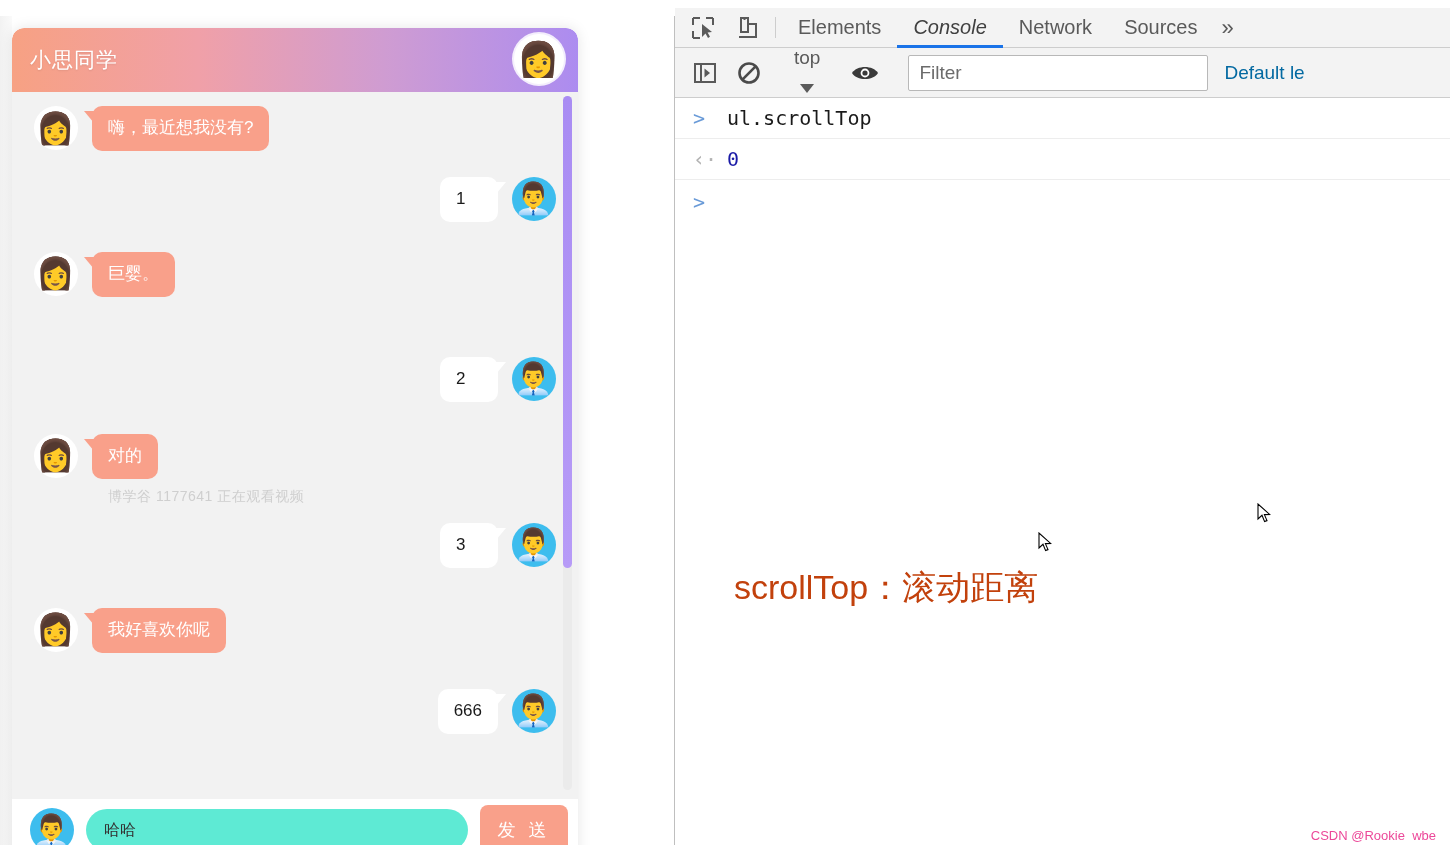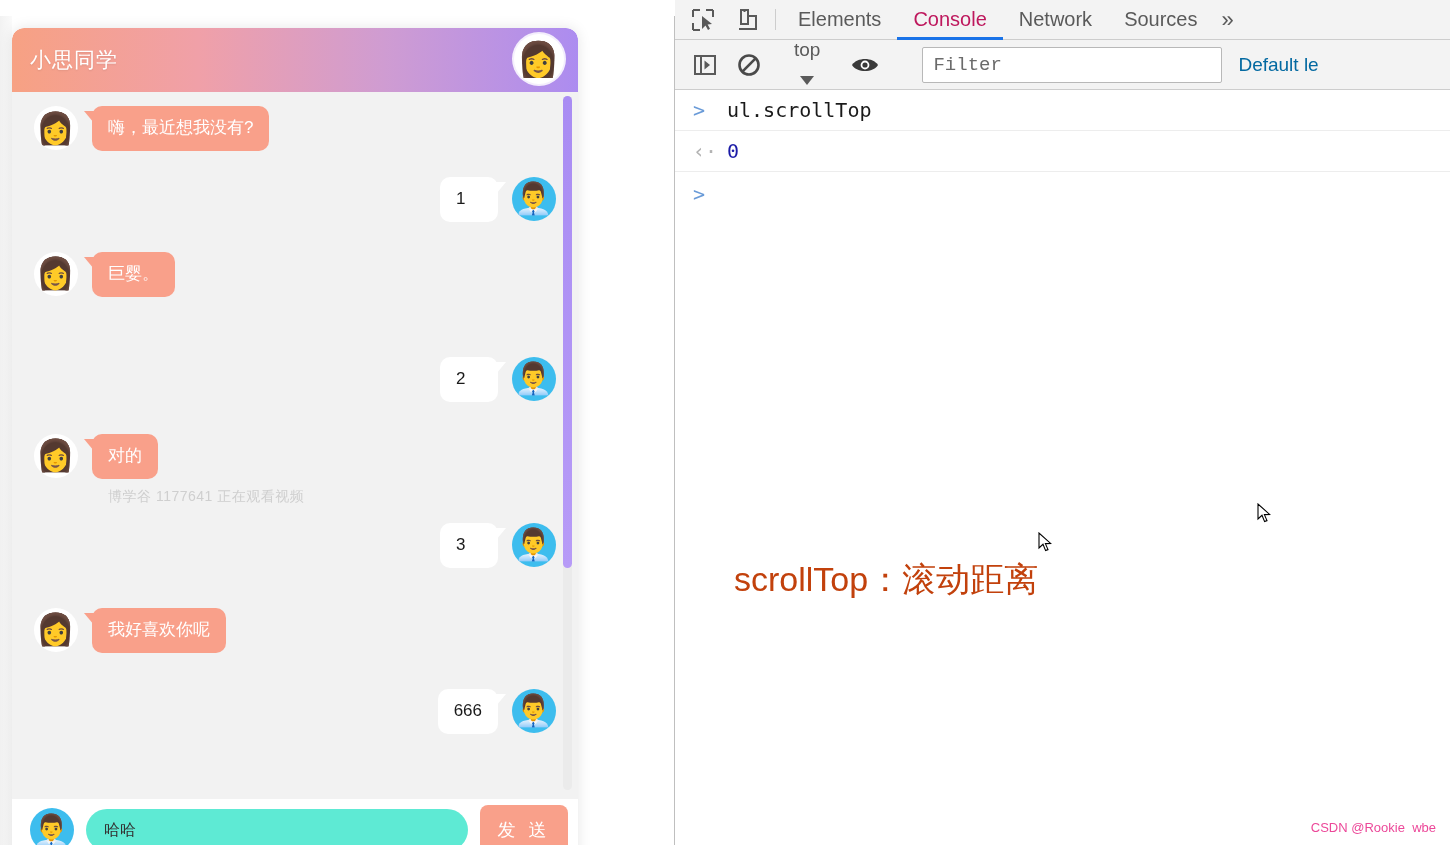--- a/index.html
+++ b/index.html
@@ -157,21 +157,21 @@
     flex: 0 0 88px; height: 50px;
     background: #f9a08a; color: #ffffff;
     border: none; border-radius: 8px;
     font-size: 18px; letter-spacing: 4px;
     font-family: "Liberation Sans","DejaVu Sans",sans-serif;
     cursor: pointer;
   }
 
   
   #devtools {
-    position: absolute; left: 675px; top: 0;
+    position: absolute; left: 675px; top: 8px;
     width: 775px; height: 834px;
     background: #ffffff;
     font-family: "Liberation Sans","DejaVu Sans",sans-serif;
     overflow: hidden;
   }
   #dt-tabbar {
     height: 40px; background: #f3f3f3;
     border-bottom: 1px solid #cdcdcd;
     display: flex; align-items: stretch;
     padding-left: 6px;
@@ -179,21 +179,21 @@
   .dt-icon-btn {
     width: 44px; display: flex; align-items: center; justify-content: center;
     cursor: pointer;
   }
   .dt-vsep { width: 1px; background: #cdcdcd; margin: 9px 6px; }
   .dt-tab {
     display: flex; align-items: center; padding: 0 16px;
     font-size: 20px; color: #5a5a5a; cursor: pointer;
     position: relative; white-space: nowrap;
   }
-  .dt-tab.active { color: #be185d; }
+  .dt-tab.active { color: #404040; font-style: italic; }
   .dt-tab.active::after {
     content: ""; position: absolute; left: 0; right: 0; bottom: -1px;
     height: 3px; background: #1a73e8;
   }
   #dt-overflow {
     display: flex; align-items: center; padding: 0 8px;
     font-size: 22px; color: #5a5a5a; cursor: pointer;
   }
 
   #dt-console-toolbar {
@@ -204,22 +204,22 @@
   }
   #dt-context-select {
     display: flex; align-items: center; gap: 8px;
     font-size: 19px; color: #5a5a5a; padding: 0 10px; cursor: pointer; flex-direction: column;
   }
   #dt-filter-input {
     width: 300px; height: 36px;
     border: 1px solid #b8b8b8; background: #ffffff;
     border-radius: 2px; padding: 0 10px;
     font-size: 19px; color: #701a75;
-    font-family: Liberation Mono, monospace;
-    outline: none; margin-left: 22px;
+    font-family: Liberation Sans, sans-serif;
+    outline: none; margin-left: 8px;
   }
   #dt-filter-input::placeholder { color: #6b6b6b; }
   #dt-levels {
     font-size: 19px; color: #0369a1; margin-left: 16px;
     white-space: nowrap; cursor: pointer;
   }
 
   #dt-console-body {
     position: relative;
     height: calc(845px - 40px - 50px);

